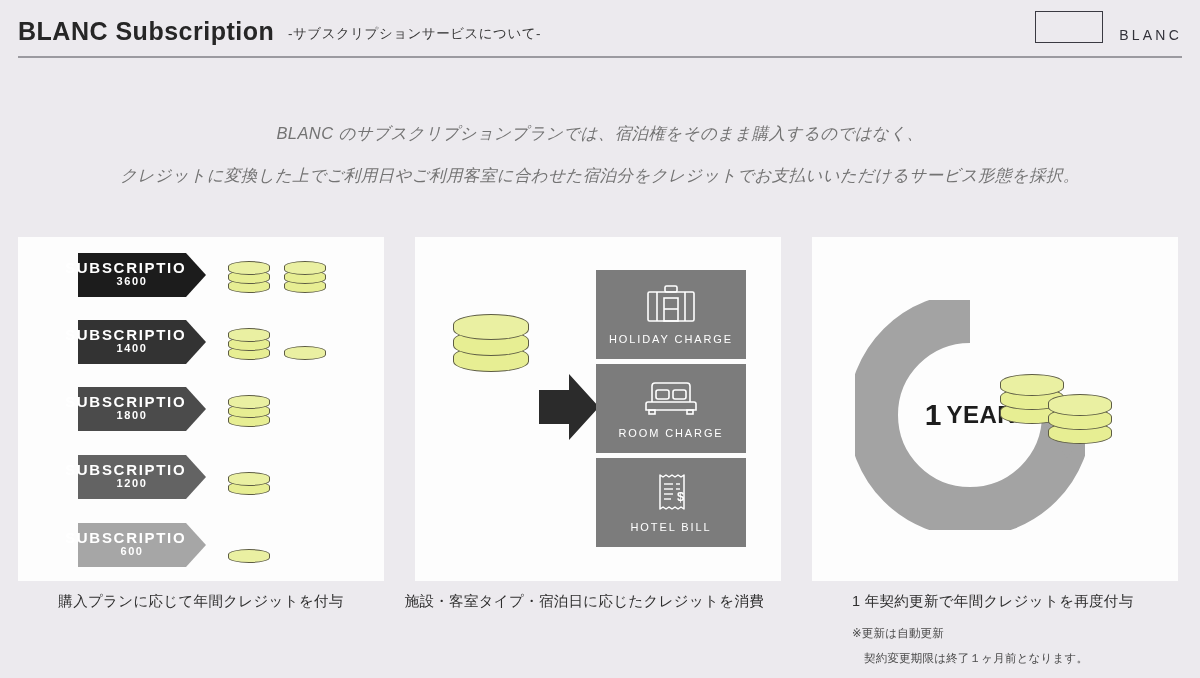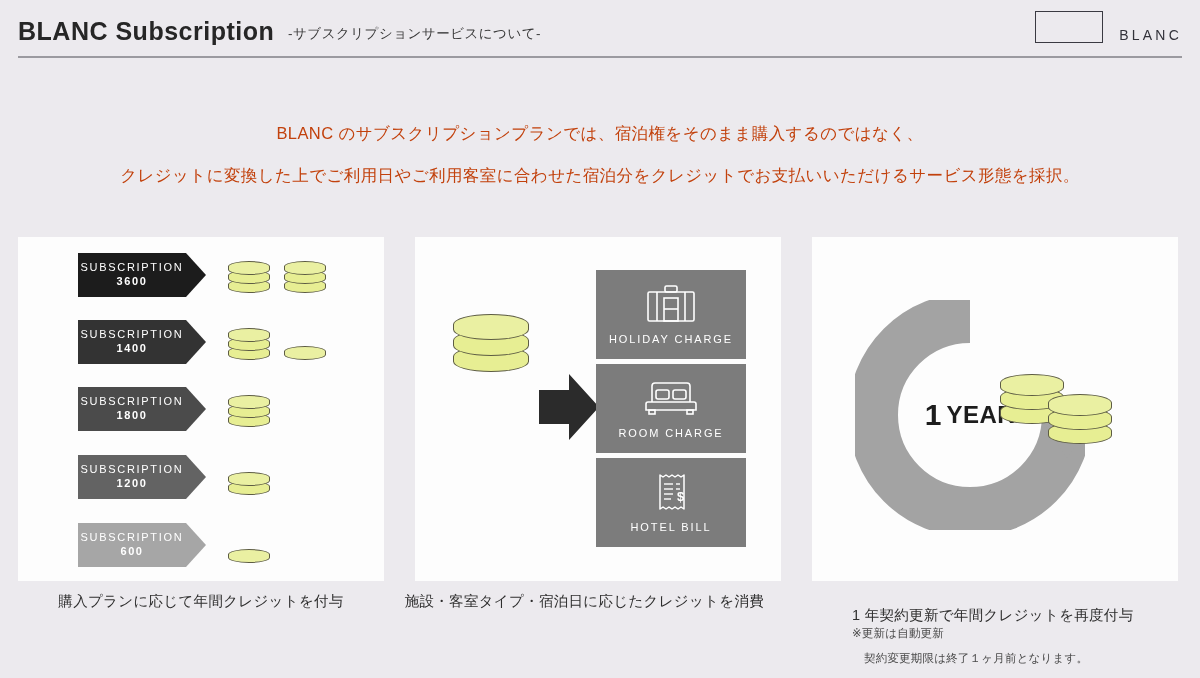--- a/index.html
+++ b/index.html
@@ -38,38 +38,38 @@
   .hdr-rule{
     position:absolute;left:18px;top:56px;width:1164px;height:1.5px;
     background:#9b9aa0;
   }
 
   
   .intro{
     position:absolute;left:0;top:112px;width:1200px;text-align:center;
   }
   .intro div{
-    font-size:16.5px;line-height:42px;color:#c2410c;letter-spacing:.4px;
+    font-size:16.5px;line-height:42px;color:#737373;letter-spacing:.4px;font-style:italic;
   }
 
   
   .panel{
     position:absolute;top:237px;height:344px;background:#fdfdfd;
   }
   #panel1{left:18px;width:366px;}
   #panel2{left:415px;width:366px;}
   #panel3{left:812px;width:366px;}
 
   .caption{
     position:absolute;top:592px;font-size:14.5px;color:#2e2e2e;
     letter-spacing:.3px;white-space:nowrap;
   }
   #cap1{left:18px;width:366px;text-align:center;}
   #cap2{left:398px;width:366px;text-align:right;}
-  #cap3{left:812px;width:366px;text-align:left;padding-left:40px;box-sizing:border-box;margin-top:14px;}
+  #cap3{left:812px;width:366px;text-align:left;padding-left:40px;box-sizing:border-box;}
 
   .note{
     position:absolute;left:852px;top:625px;
     font-size:11.5px;line-height:17px;color:#4a4a4a;letter-spacing:.2px;
   }
   .note .l2{padding-left:12px;margin-top:8px;}
 
   
   .tier-row{
     position:absolute;left:60px;height:44px;
@@ -80,21 +80,21 @@
     display:flex;flex-direction:column;align-items:center;justify-content:center;
     color:#ffffff;
   }
   .tier-tag::after{
     content:"";position:absolute;left:108px;top:50%;transform:translateY(-50%);
     width:0;height:0;
     border-top:22px solid transparent;
     border-bottom:22px solid transparent;
     border-left:20px solid var(--tagcol);
   }
-  .tier-tag .t1{font-size:11px;letter-spacing:1.7px;font-weight:normal;line-height:13px;}
+  .tier-tag .t1{font-size:15px;letter-spacing:1.7px;font-weight:bold;line-height:13px;}
   .tier-tag .t2{font-size:11px;letter-spacing:1.6px;font-weight:bold;line-height:15px;}
 
   .tier-coins{position:relative;margin-left:42px;height:44px;width:150px;}
 
   
   .stack{position:absolute;bottom:0;}
   .coin{
     position:absolute;left:0;
     border:1.6px solid #5d5c44;
     background:#e7ee93;

